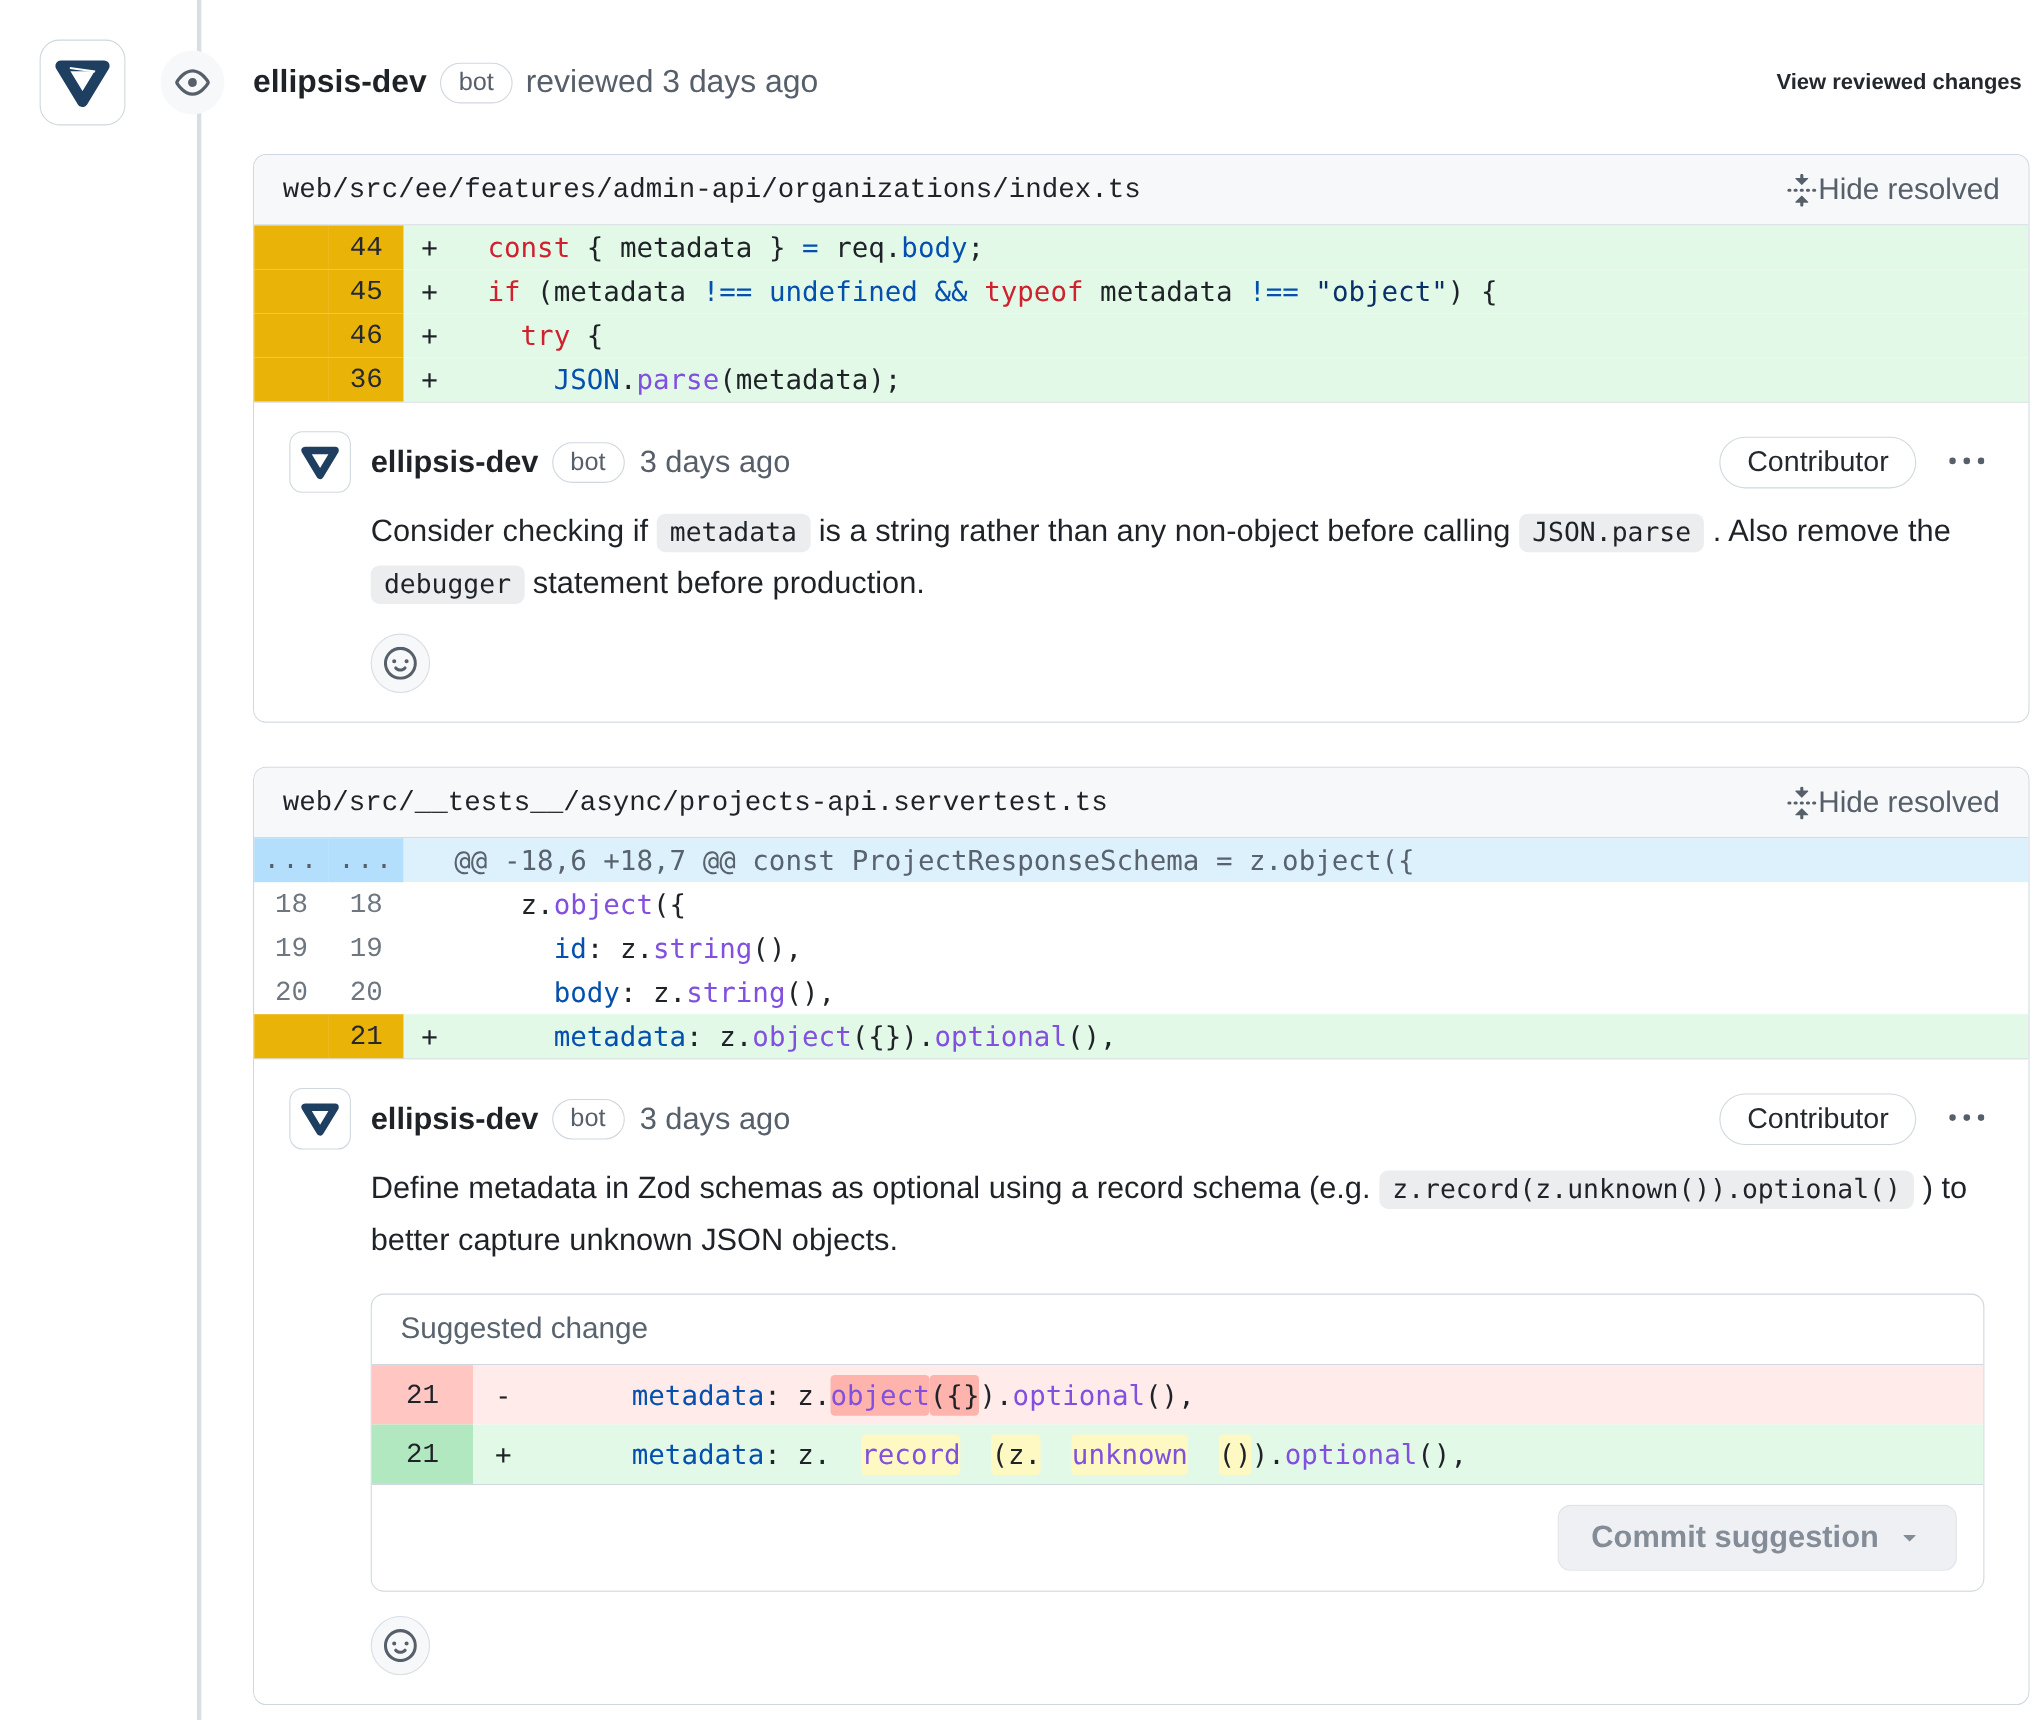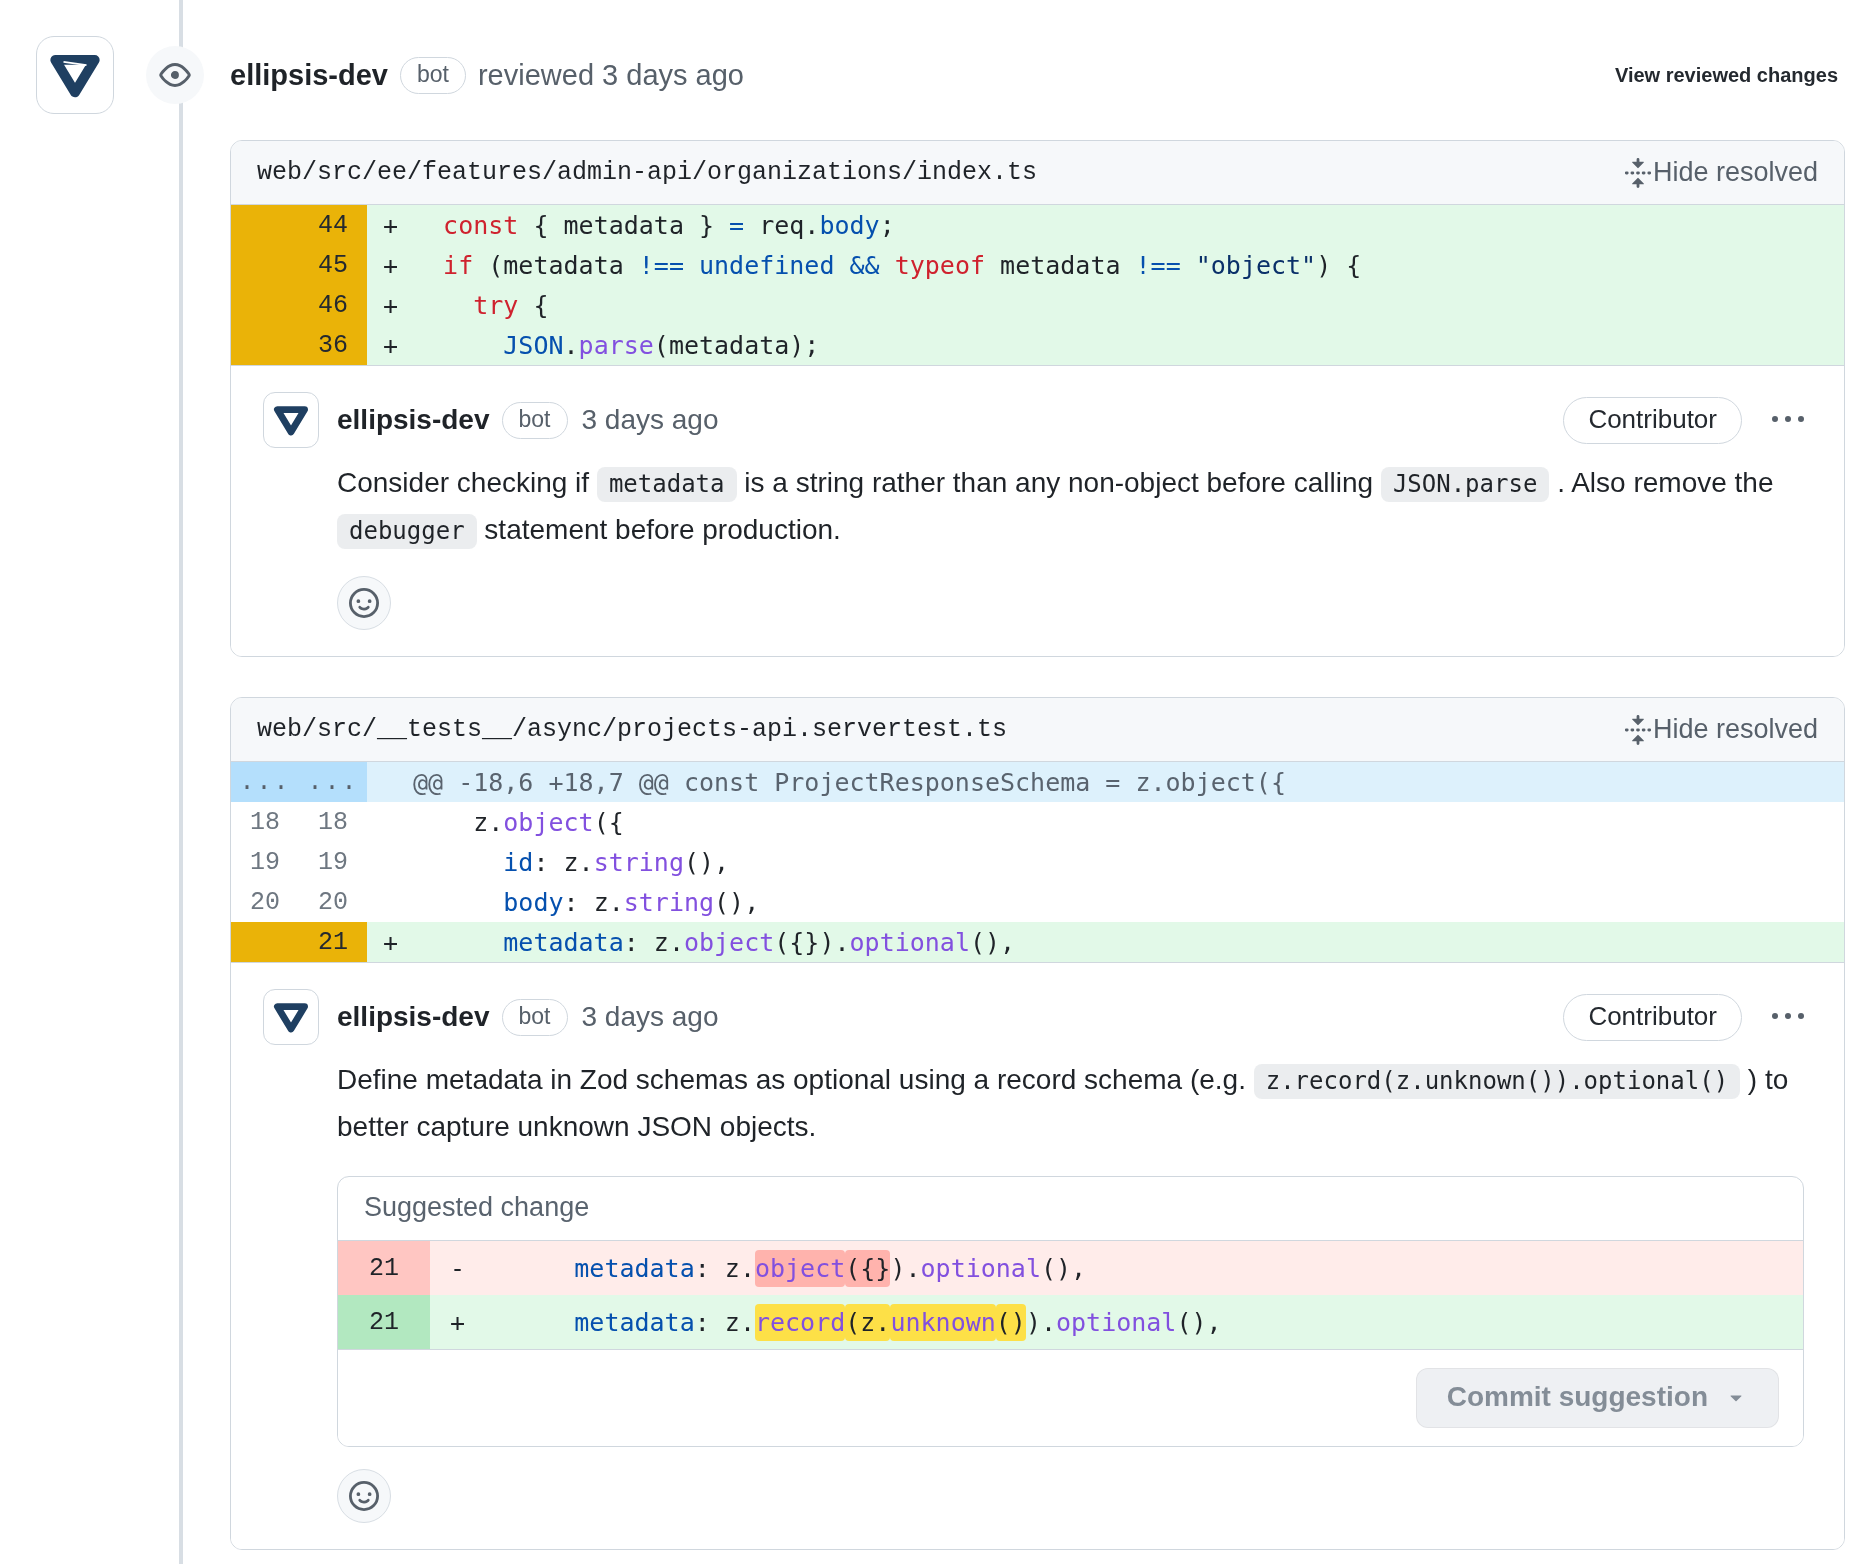--- a/index.html
+++ b/index.html
@@ -53,21 +53,21 @@
   .diff-row .sign { width:46px; flex:none; padding-left:16px; }
   .diff-row.add .num { background:#eab308; color:#24292f; }
   .diff-row.add .code-cell { background:#e2f9e8; }
   .diff-row.ctx .num { color:#6e7781; }
   .diff-row.ctx .code-cell { background:#fff; }
   .diff-row.hunk .num { background:#b4dffc; color:#57606a; letter-spacing:2px; }
   .diff-row.hunk .code-cell { background:#ddf1fc; color:#59636e; }
 
   .tok-p { color:#1f2328; } .tok-k { color:#cf222e; } .tok-c { color:#0550ae; }
   .tok-s { color:#0a3069; } .tok-f { color:#8250df; } .tok-h { color:#59636e; }
-  .wh-add { background:#fde047; border-radius:4px; padding:4px 0; }
+  .wh-add { background:#fef9c3; border-radius:4px; padding:4px 0;margin-left:28px; }
   .wh-del { background:#ffb3ad; border-radius:4px; padding:4px 0; }
 
   
   .comment { border-top:1px solid #d0d7de; padding:26px 40px 26px 32px; background:#fff; }
   .comment-header { display:flex; align-items:center; }
   .small-avatar {
     width:56px; height:56px; border:1px solid #d0d7de; border-radius:12px; background:#fff;
     display:flex; align-items:center; justify-content:center; flex:none; cursor:pointer;
   }
   .c-author { font-size:28px; font-weight:700; margin-left:18px; cursor:pointer; }

